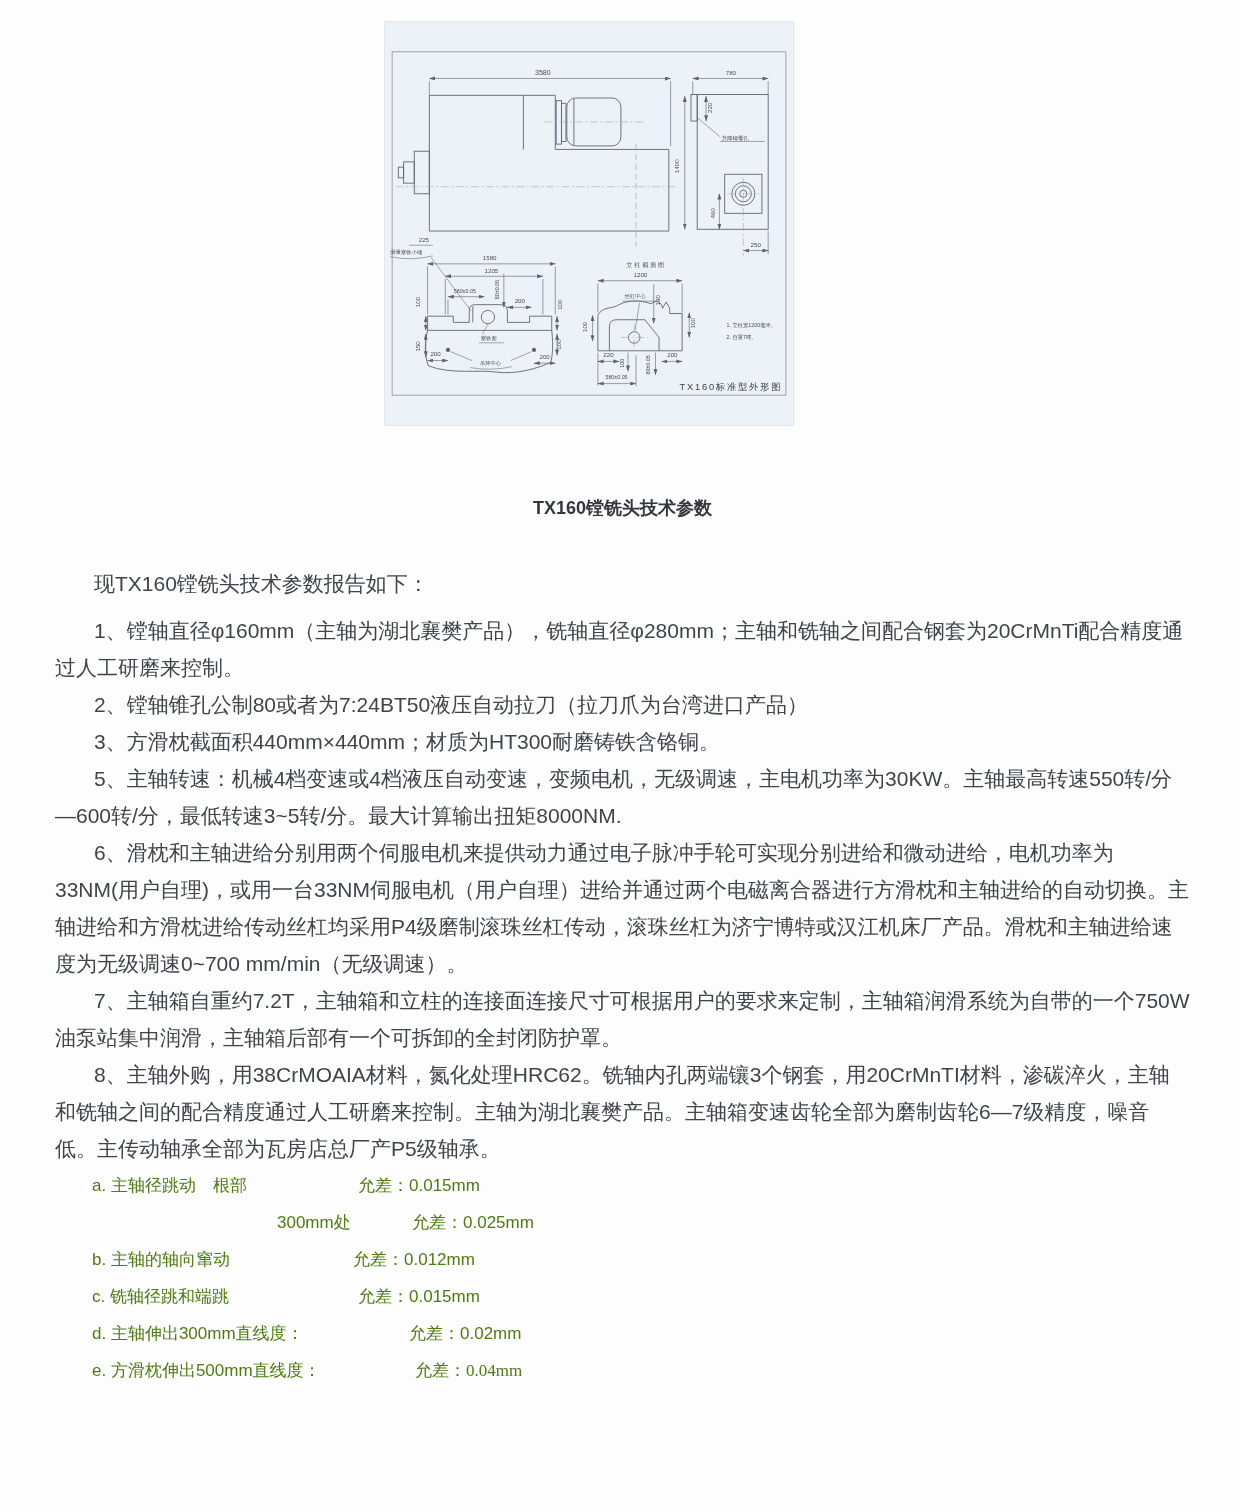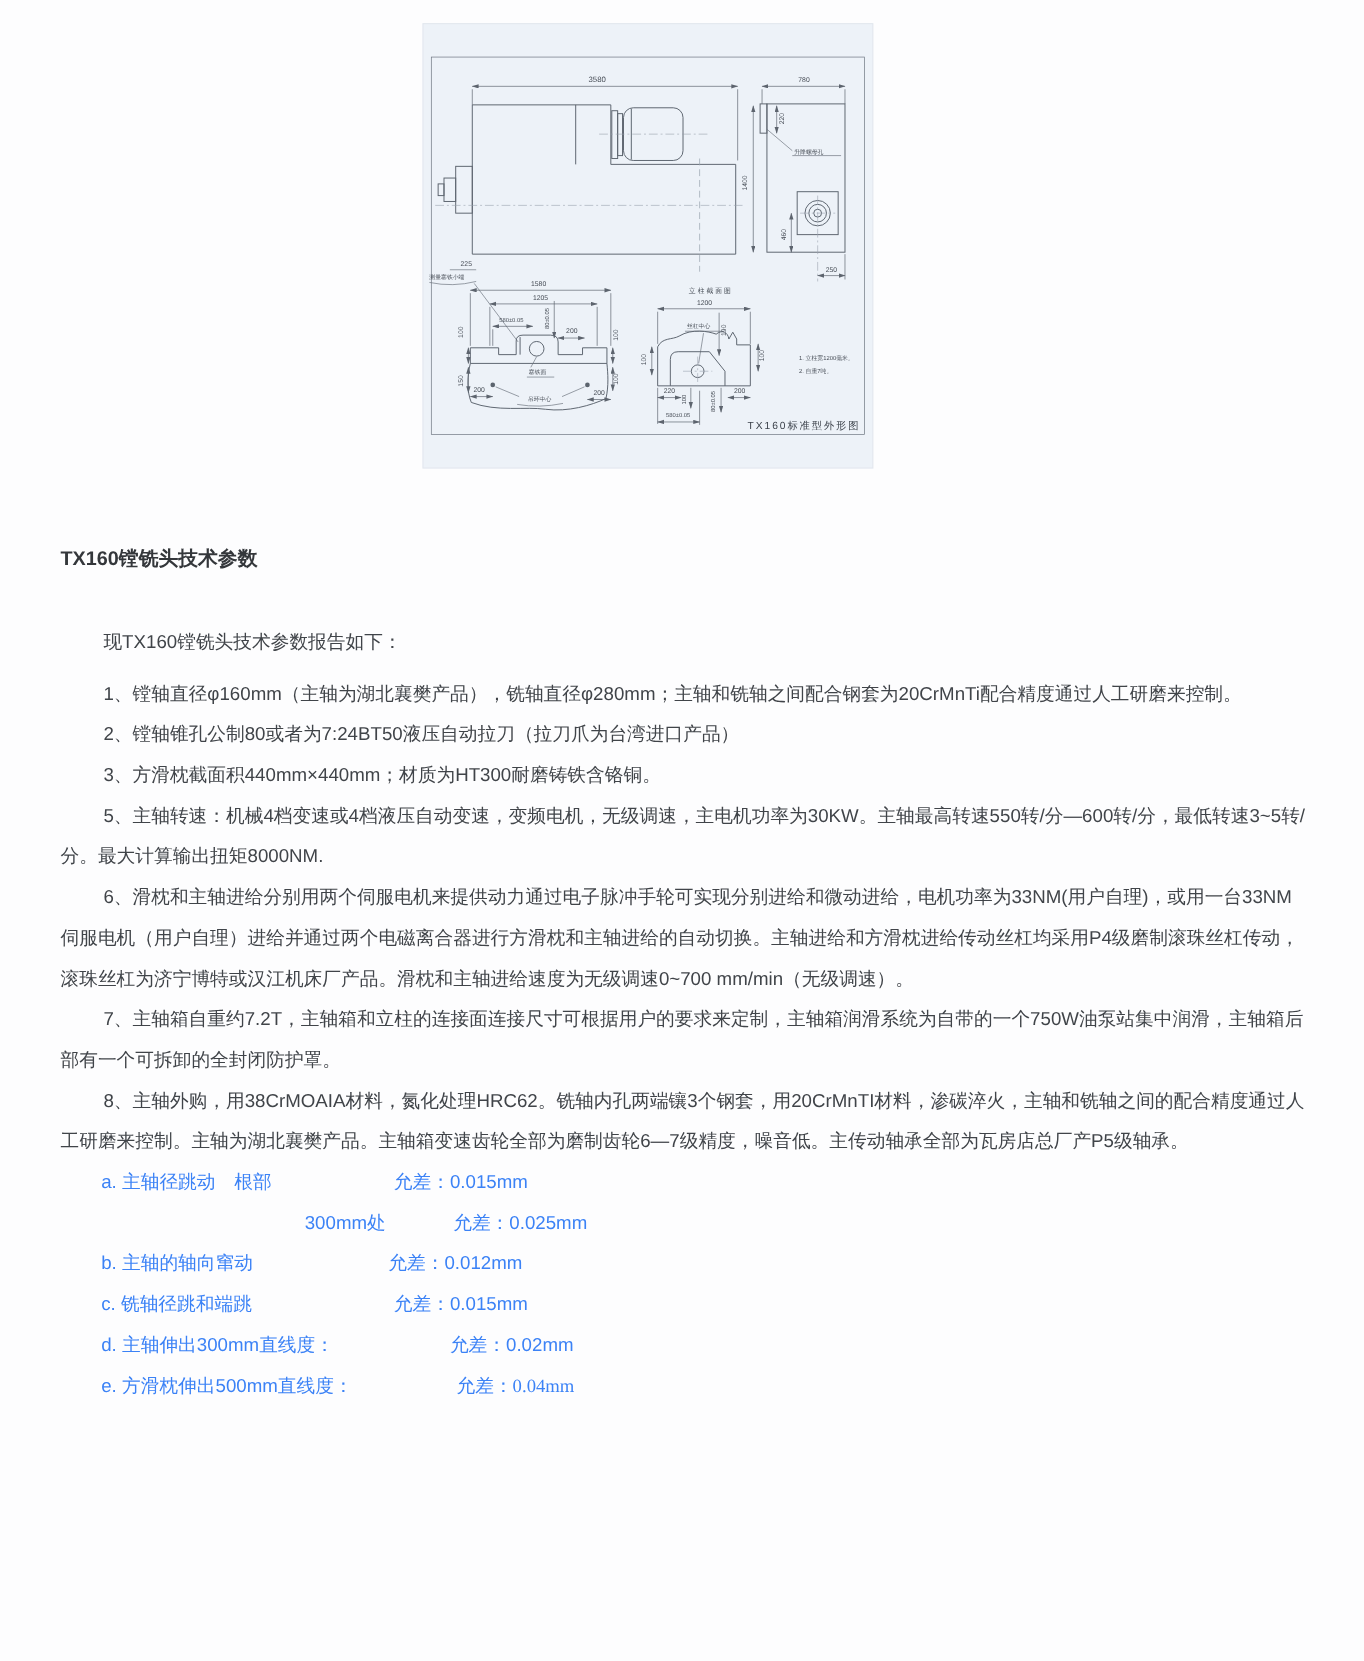--- a/index.html
+++ b/index.html
@@ -17,24 +17,24 @@
   .cl   { stroke:#97a0ac; stroke-width:.6; fill:none; stroke-dasharray:9 3 2 3; }
   .dsh  { stroke:#97a0ac; stroke-width:.7; fill:none; stroke-dasharray:7 4; }
   text.dt { fill:#474d56; font-size:7px; font-family:"Liberation Sans",sans-serif; }
   text.s6 { font-size:6px; }
   text.s8 { font-size:8px; }
   text.cap { font-size:10.5px; letter-spacing:2px; fill:#3c424b; }
   .dot { fill:#5c646e; }
 
   
   .textflow { position:absolute; left:55px; right:50px; top:496px; }
-  .doc-title { text-align:left; font-size:18px; font-weight:bold; color:#34373b;
+  .doc-title { text-align:center; font-size:18px; font-weight:bold; color:#34373b;
                margin-bottom:45px; }
-  .textflow p { font-size:17px; line-height:37px; text-indent:39px; color:#404449; }
-  .prec { position:relative; height:37px; font-size:17px; line-height:37px; color:#3b82f6; }
+  .textflow p { font-size:21px; line-height:37px; text-indent:39px; color:#404449; }
+  .prec { position:relative; height:37px; font-size:17px; line-height:37px; color:#4d7c0f; }
   .prec span { position:absolute; white-space:pre; }
   .r1 .lbl{left:37px;}  .r1 .val{left:303px;}
   .r2 .lbl{left:222px;} .r2 .val{left:357px;text-align:right;}
   .r3 .lbl{left:37px;}  .r3 .val{left:298px;}
   .r4 .lbl{left:37px;}  .r4 .val{left:303px;}
   .r5 .lbl{left:37px;}  .r5 .val{left:321px;margin-left:33px;}
   .r6 .lbl{left:37px;}  .r6 .val{left:360px;font-family:Liberation Serif, serif;}
 </style>
 </head>
 <body>

